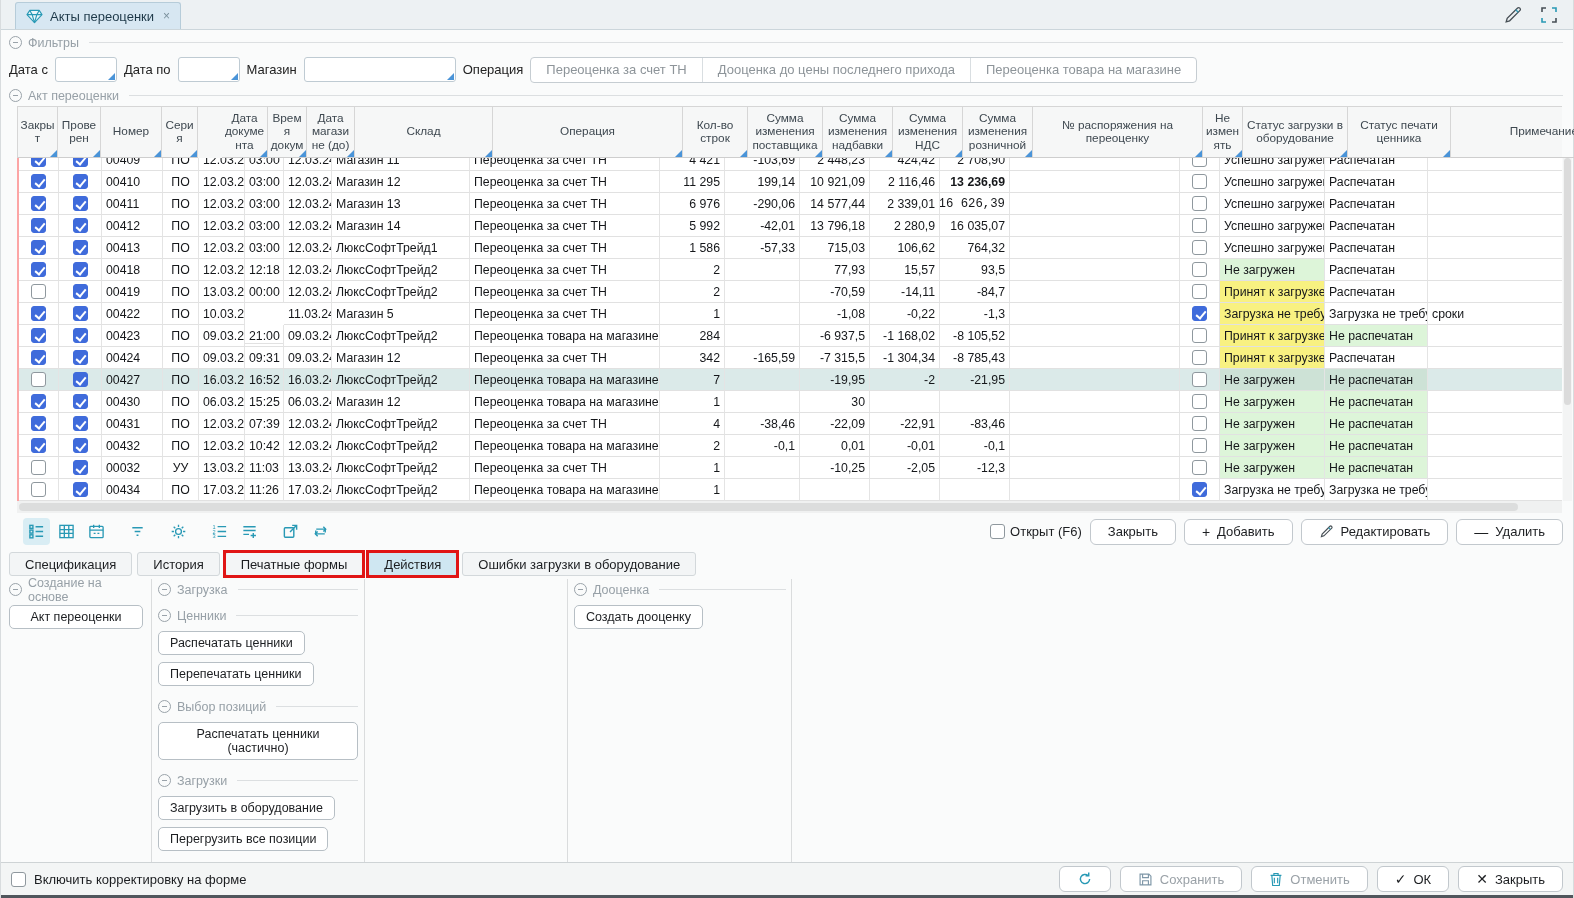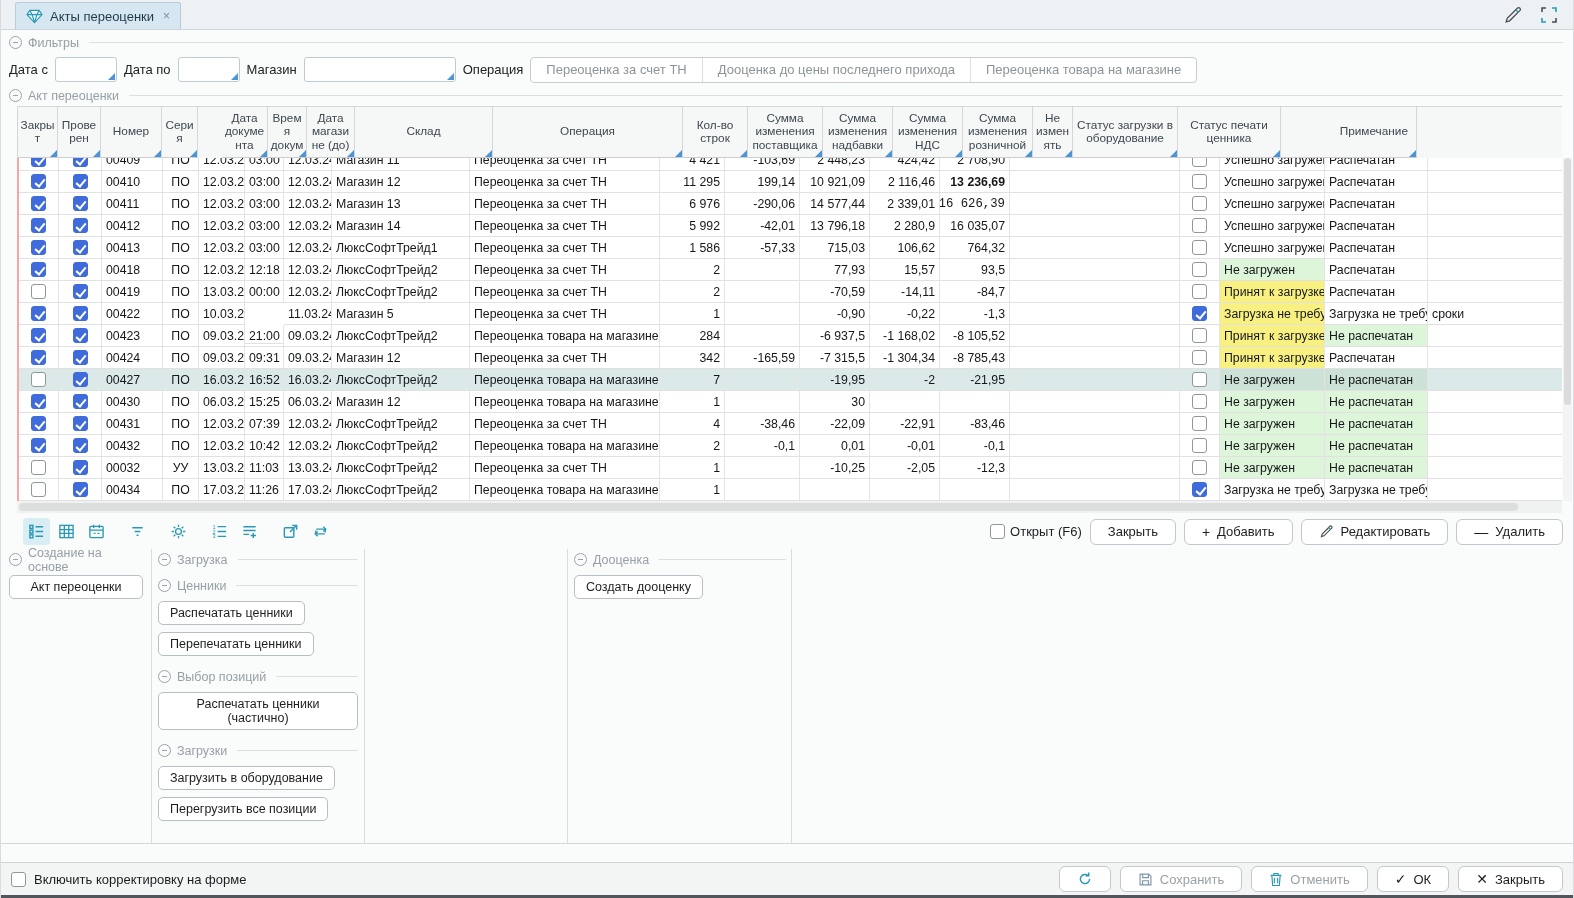--- a/index.html
+++ b/index.html
@@ -166,20 +166,21 @@
           <div class="th" style="width: 46px; margin-left: 24px;">Дата документа</div>
           <div class="th" style="width: 39px;">Время докум</div>
           <div class="th" style="width: 48px;">Дата магазине (до)</div>
           <div class="th" style="width: 138px;">Склад</div>
           <div class="th" style="width: 190px;">Операция</div>
           <div class="th" style="width: 65px;">Кол-во строк</div>
           <div class="th" style="width: 75px;">Сумма изменения поставщика</div>
           <div class="th" style="width: 70px;">Сумма изменения надбавки</div>
           <div class="th" style="width: 70px;">Сумма изменения НДС</div>
           <div class="th" style="width: 70px;">Сумма изменения розничной</div>
+          <div class="th" style="width: 170px;">№ распоряжения на переоценку</div>
           <div class="th" style="width: 40px;">Не изменять</div>
           <div class="th" style="width: 105px;">Статус загрузки в оборудование</div>
           <div class="th" style="width: 103px;">Статус печати ценника</div>
           <div class="th thr" style="width: 136px;">Примечание</div>
         </div>
       <div class="tbody">
           <div class="tr">
             <div class="td ac" style="width: 40px;">
               <div class="cb on"></div>
             </div>
@@ -377,21 +378,21 @@
             </div>
             <div class="td" style="width: 61px;">00422</div>
             <div class="td ac" style="width: 36px;">ПО</div>
             <div class="td" style="width: 46px;">10.03.24</div>
             <div class="td" style="width: 39px; margin-top: 40px;">14:34</div>
             <div class="td" style="width: 48px;">11.03.24</div>
             <div class="td" style="width: 138px;">Магазин 5</div>
             <div class="td" style="width: 190px;">Переоценка за счет ТН</div>
             <div class="td ar" style="width: 65px;">1</div>
             <div class="td ar" style="width: 75px;"></div>
-            <div class="td ar" style="width: 70px;">-0,90</div>
+            <div class="td ar" style="width: 70px;">-1,08</div>
             <div class="td ar" style="width: 70px;">-0,22</div>
             <div class="td ar" style="width: 70px;">-1,3</div>
             <div class="td" style="width: 170px;"></div>
             <div class="td ac" style="width: 40px;">
               <div class="cb on"></div>
             </div>
             <div class="td yellow" style="width: 105px;">Загрузка не требу</div>
             <div class="td" style="width: 103px;">Загрузка не требу</div>
             <div class="td" style="width: 136px;">сроки</div>
           </div>
@@ -702,20 +703,27 @@
           </span>
           <span>Редактировать</span>
         </button>
       <button class="btn">
           <span class="bi">—</span>
           <span>Удалить</span>
         </button>
     </div>
   </div>
 
+  <div class="dtabs">
+      <div class="dtab">Спецификация</div>
+      <div class="dtab">История</div>
+      <div class="dtab hl">Печатные формы</div>
+      <div class="dtab active hl">Действия</div>
+      <div class="dtab">Ошибки загрузки в оборудование</div>
+    </div>
 
   <div class="panels">
     <div class="pdiv" style="left:150px"></div>
     <div class="pdiv" style="left:363px"></div>
     <div class="pdiv" style="left:566px"></div>
     <div class="pdiv" style="left:790px"></div>
 
     <div class="panel p1">
       <div class="group-hdr">
         <span class="coll"></span>

